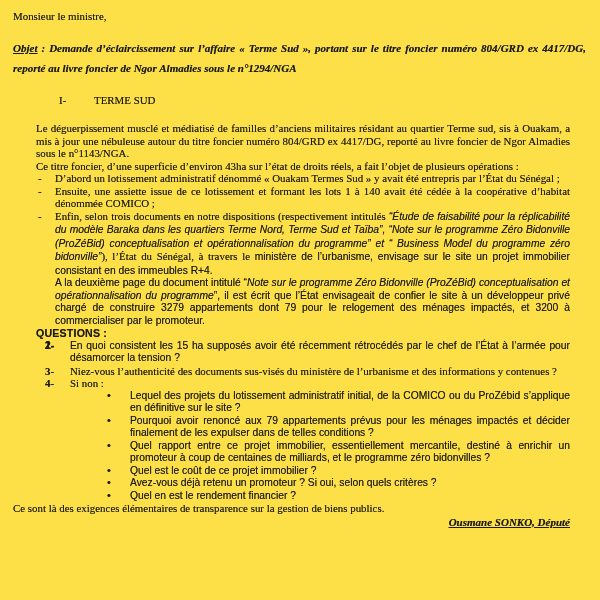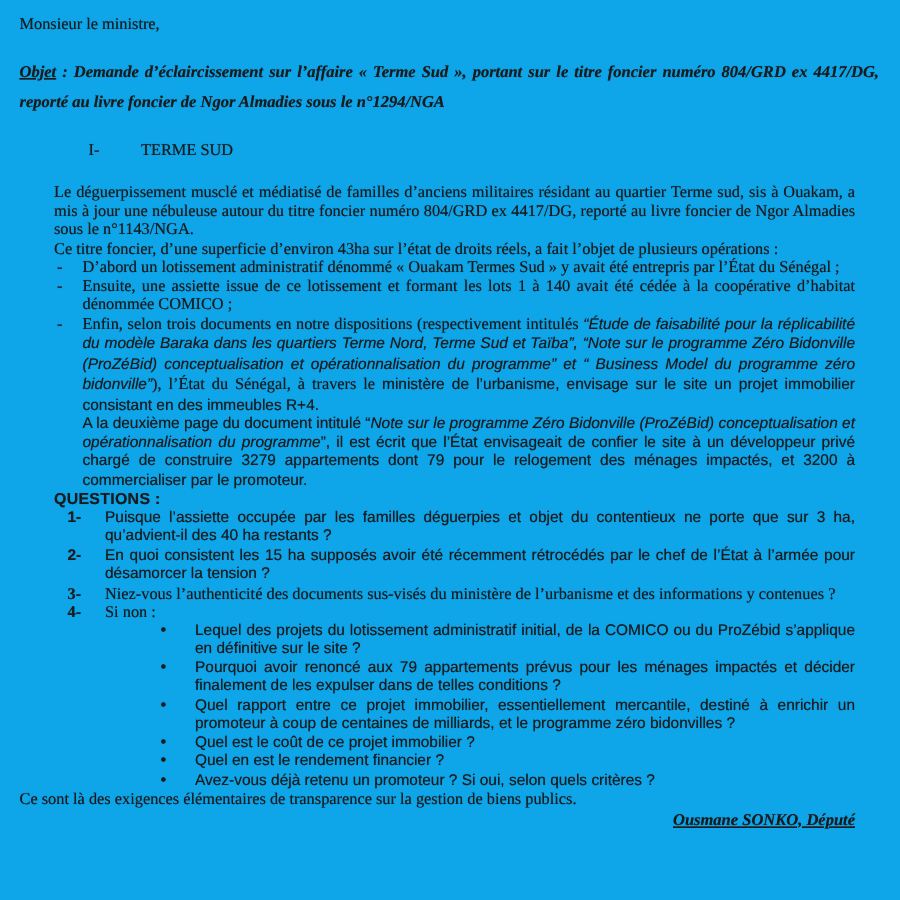--- a/index.html
+++ b/index.html
@@ -1,20 +1,20 @@
 <!DOCTYPE html>
 <html><head>
 <meta charset="utf-8">
 <style>
   html,body{margin:0;padding:0;background:#ffffff;}
   body{width:600px;height:600px;overflow:hidden;}
   .page{
     width:600px;height:600px;box-sizing:border-box;
     padding:10px 30px 0 13px;
-    background:#0ea5e9;
+    background:#fde047;
     color:#1b1b1b;
     font-family:"Liberation Serif","DejaVu Serif",serif;
     font-size:10.9px;line-height:12.5px;
     text-shadow:0 0 .45px rgba(0,0,0,.55);
   }
   p{margin:0;}
   .serif{font-family:"Liberation Serif","DejaVu Serif",serif;}
   .sans{font-family:"Liberation Sans","DejaVu Sans",sans-serif;font-size:10.3px;}
   .it{font-style:italic;}
   .just{text-align:justify;}
@@ -65,33 +65,33 @@
       <div class="dash-item serif just"><span>D’abord un lotissement administratif dénommé « Ouakam Termes Sud » y avait été entrepris par l’État du Sénégal ;</span></div>
       <div class="dash-item serif just"><span>Ensuite, une assiette issue de ce lotissement et formant les lots 1 à 140 avait été cédée à la coopérative d’habitat dénommée COMICO ;</span></div>
       <div class="dash-item just"><span class="serif">Enfin, selon trois documents en notre dispositions (respectivement intitulés </span><span class="sans it">“Étude de faisabilité pour la réplicabilité du modèle Baraka dans les quartiers Terme Nord, Terme Sud et Taïba”, “Note sur le programme Zéro Bidonville (ProZéBid) conceptualisation et opérationnalisation du programme” et “ Business Model du programme zéro bidonville”</span><span class="serif">), l’État du Sénégal, à travers le </span><span class="sans">ministère de l’urbanisme, envisage sur le site un projet immobilier consistant en des immeubles R+4.</span></div>
     </div>
 
     <p class="indent-para sans just"><span>A la deuxième page du document intitulé “</span><span class="it">Note sur le programme Zéro Bidonville (ProZéBid) conceptualisation et opérationnalisation du programme</span><span>”, il est écrit que l’État envisageait de confier le site à un développeur privé chargé de construire 3279 appartements dont 79 pour le relogement des ménages impactés, et 3200 à commercialiser par le promoteur.</span></p>
 
     <p class="q-heading sans">QUESTIONS :</p>
 
     <div>
-      <div class="q-item sans just"><span class="q-num">1-</span><span>Puisque l’assiette occupée par les familles déguerpies et objet du contentieux ne porte que sur 3 ha, qu’advient-il des 40 ha restants ?</span></div>
+      <div class="q-item sans just"><span class="q-num">1-</span></div>
       <div class="q-item sans just"><span class="q-num">2-</span><span>En quoi consistent les 15 ha supposés avoir été récemment rétrocédés par le chef de l’État à l’armée pour désamorcer la tension ?</span></div>
       <div class="q-item serif just"><span class="q-num">3-</span><span>Niez-vous l’authenticité des documents sus-visés du ministère de l’urbanisme et des informations y contenues ?</span></div>
       <div class="q-item serif"><span class="q-num">4-</span><span>Si non :</span></div>
     </div>
 
     <div>
       <div class="bullet-item sans just"><span>Lequel des projets du lotissement administratif initial, de la COMICO ou du ProZébid s’applique en définitive sur le site ?</span></div>
       <div class="bullet-item sans just"><span>Pourquoi avoir renoncé aux 79 appartements prévus pour les ménages impactés et décider finalement de les expulser dans de telles conditions ?</span></div>
       <div class="bullet-item sans just"><span>Quel rapport entre ce projet immobilier, essentiellement mercantile, destiné à enrichir un promoteur à coup de centaines de milliards, et le programme zéro bidonvilles ?</span></div>
       <div class="bullet-item sans"><span>Quel est le coût de ce projet immobilier ?</span></div>
+      <div class="bullet-item sans"><span>Avez-vous déjà retenu un promoteur ? Si oui, selon quels critères ?</span></div>
       <div class="bullet-item sans"><span>Quel en est le rendement financier ?</span></div>
-      <div class="bullet-item sans"><span>Avez-vous déjà retenu un promoteur ? Si oui, selon quels critères ?</span></div>
     </div>
 
   </div>
 
   <p class="closing serif">Ce sont là des exigences élémentaires de transparence sur la gestion de biens publics.</p>
 
   <div class="signature serif">
     <div>Ousmane SONKO, Député</div>
   </div>
 

